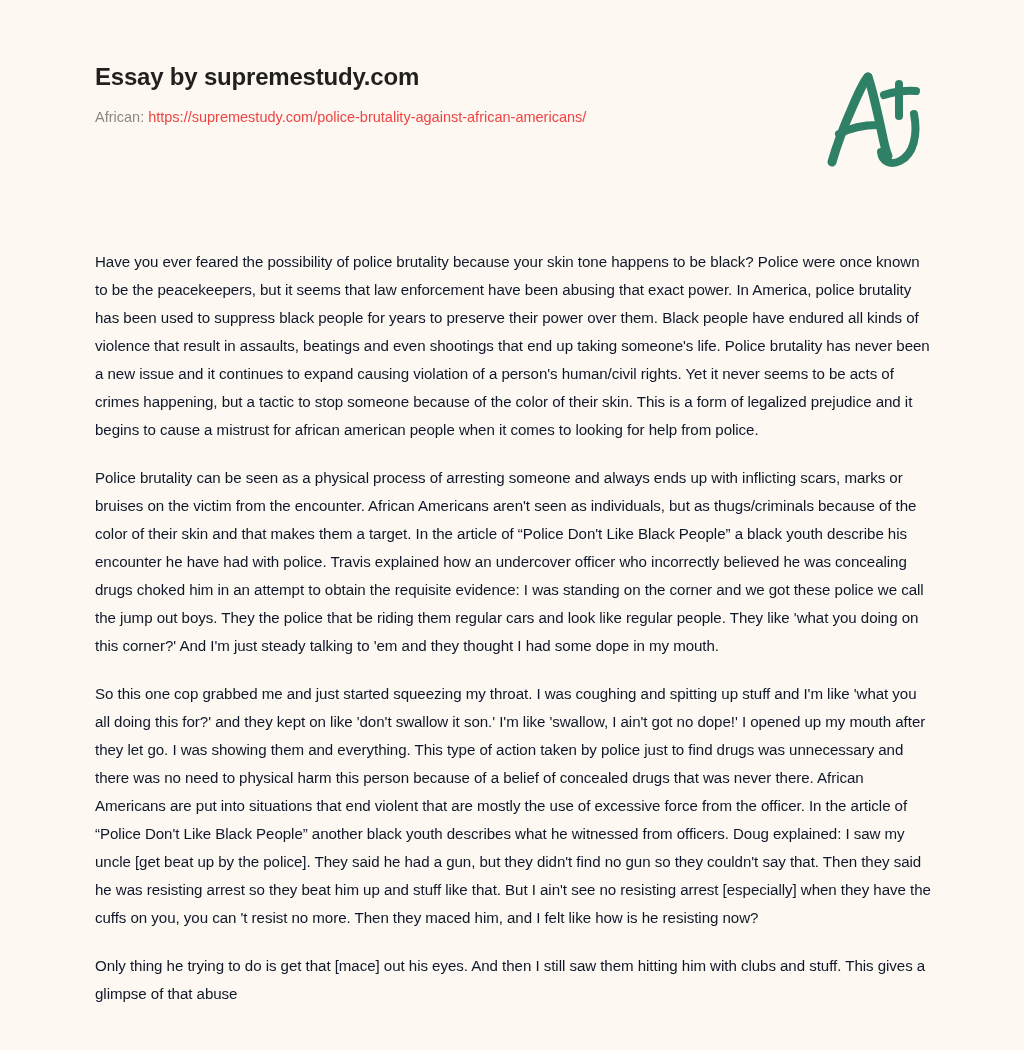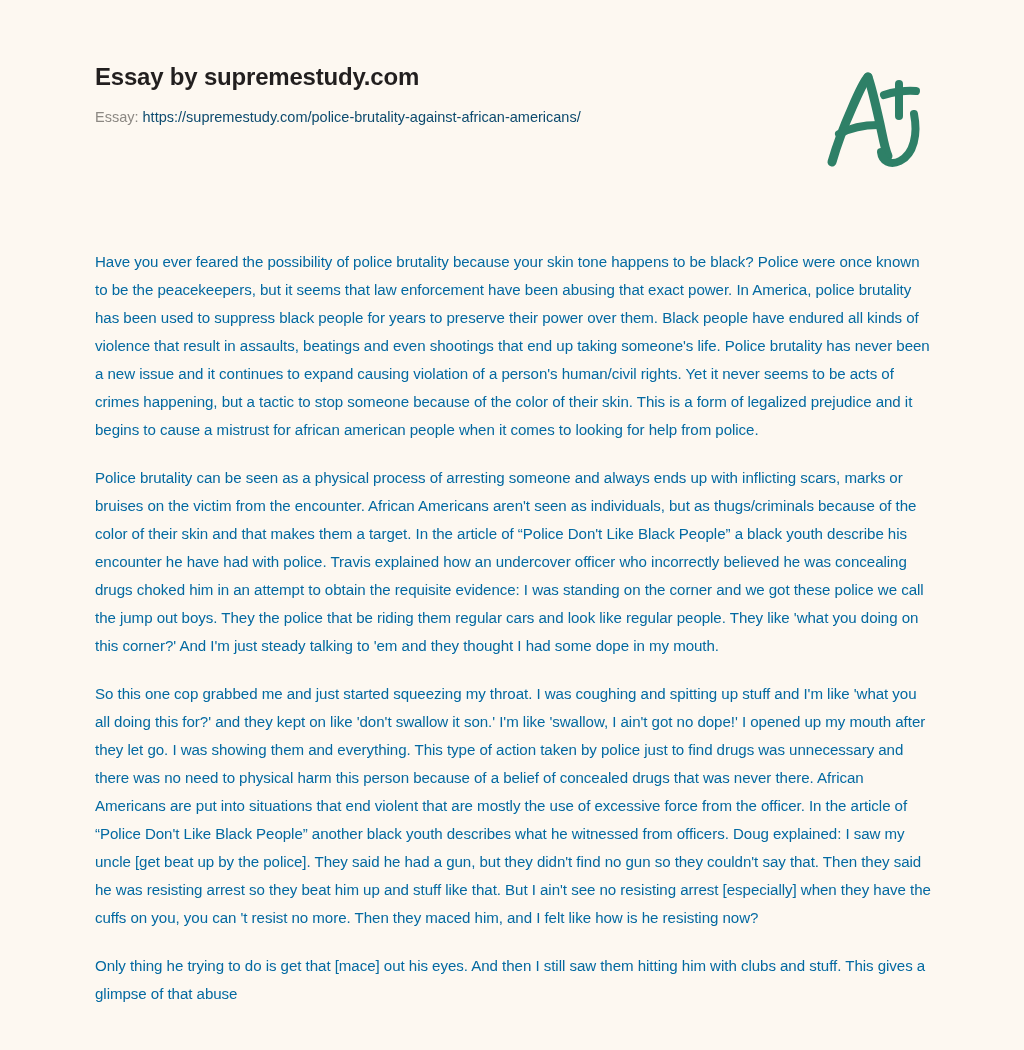--- a/index.html
+++ b/index.html
@@ -55,21 +55,21 @@
     font-size: 14.5px;
     line-height: 1.3;
     white-space: nowrap;
   }
 
   .source-label {
     color: #8C8883;
   }
 
   .source-url {
-    color: #0c4a6e;
+    color: #ef4444;
     text-decoration: none;
   }
 
   
   .logo {
     position: absolute;
     left: 806px;
     top: 62px;
     width: 128px;
     height: 110px;
@@ -96,40 +96,40 @@
     color: #191919;
     letter-spacing: -0.3px;
     line-height: 1.25;
   }
 
   .article-body p {
     margin: 0 0 20px 0;
     font-family: "Liberation Sans", sans-serif;
     font-size: 15.1px;
     line-height: 28px;
-    color: #0369a1;
+    color: #0f172a;
     text-align: left;
     letter-spacing: -0.05px;
   }
   .article-body p:last-child {
     margin-bottom: 0;
   }
 </style>
 </head>
 <body>
 
 <div class="page">
 
   <div class="header">
 
     <div class="brand-block">
       <div class="brand-title">Essay by supremestudy.com</div>
 
       <div class="source-line">
-        <span class="source-label">Essay: </span><a class="source-url" href="#">https://supremestudy.com/police-brutality-against-african-americans/</a>
+        <span class="source-label">African: </span><a class="source-url" href="#">https://supremestudy.com/police-brutality-against-african-americans/</a>
       </div>
     </div>
 
     <div class="logo">
       <svg viewBox="0 0 128 110" xmlns="http://www.w3.org/2000/svg">
         <g fill="none" stroke="#2E8067" stroke-linecap="round" stroke-linejoin="round">
 
           <path d="M26 100 C30 86, 38 64, 46 46 C52 32, 58 19, 62 15" stroke-width="9"></path>
 
           <path d="M62 15 C66 26, 70 44, 74 62 C77 76, 79 88, 82 94" stroke-width="9"></path>

